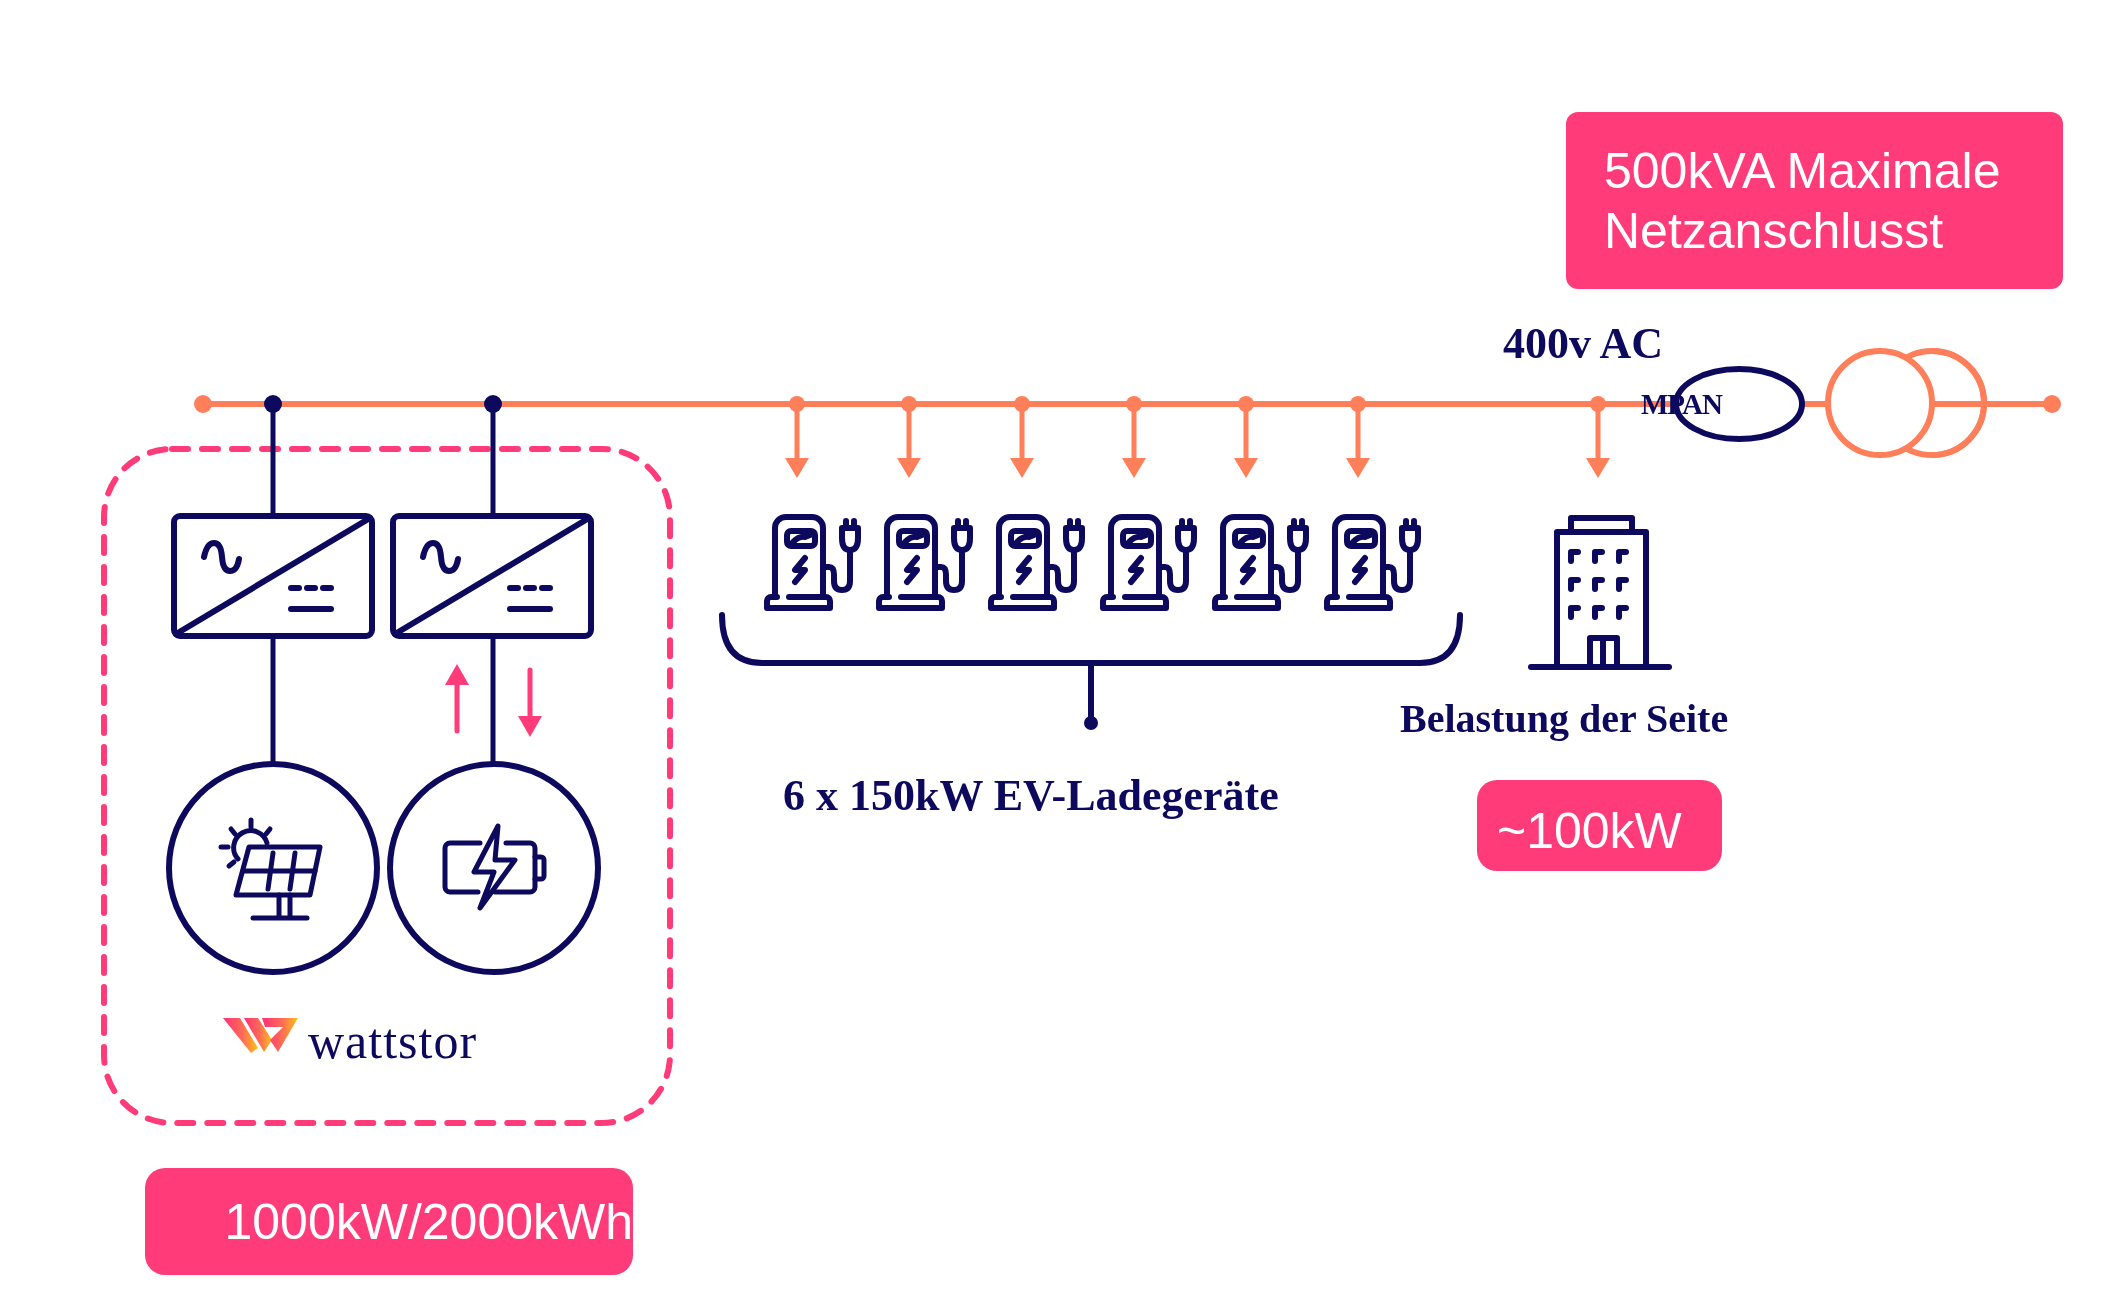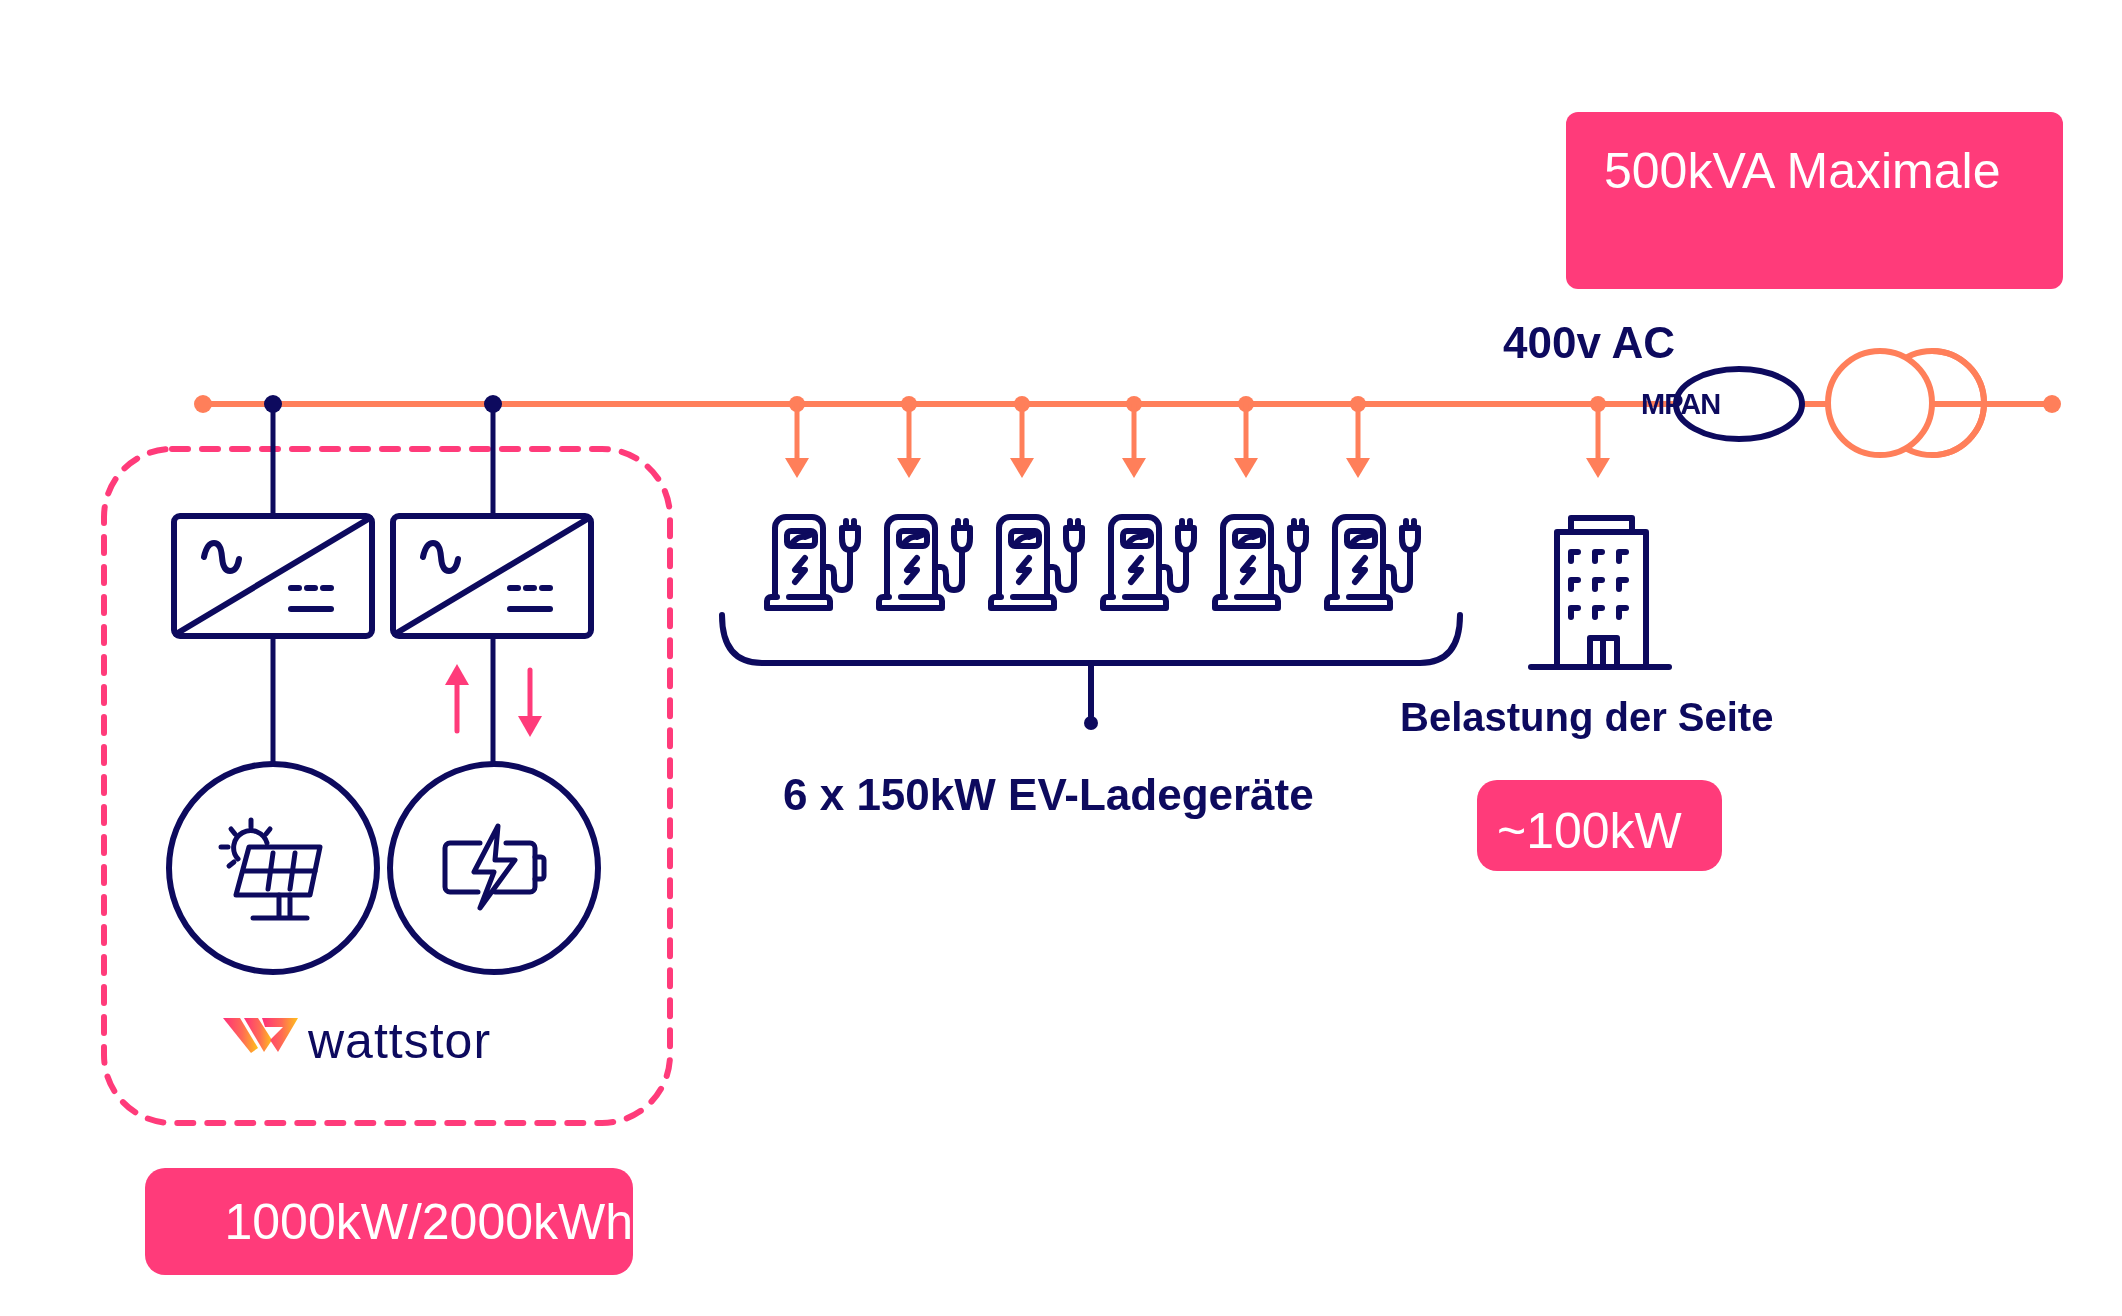--- a/index.html
+++ b/index.html
@@ -1,20 +1,20 @@
 <!DOCTYPE html>
 <html><head>
 <meta charset="utf-8">
 <style>
   html, body { margin: 0; padding: 0; background: #ffffff; }
   body { width: 2122px; height: 1316px; position: relative; overflow: hidden; font-family: "DejaVu Sans", "Liberation Sans", sans-serif; }
   #diagram { position: absolute; left: 0; top: 0; }
   .pill { position: absolute; background: #FF3B7A; border-radius: 22px; color: #ffffff; }
   .pill-text { position: absolute; white-space: nowrap; font-family: "Liberation Sans", sans-serif; color: #ffffff; }
-  .label { position: absolute; white-space: nowrap; color: #0D0A5E; font-family: Liberation Sans, sans-serif; font-weight: bold; }
+  .label { position: absolute; white-space: nowrap; color: #0D0A5E; font-family: Liberation Serif, serif; font-weight: bold; }
 </style>
 </head>
 <body>
 
 <svg id="diagram" width="2122" height="1316" viewBox="0 0 2122 1316" xmlns="http://www.w3.org/2000/svg">
   <defs>
     <linearGradient id="logoGrad" x1="0" y1="0" x2="1" y2="0">
       <stop offset="0" stop-color="#FF2F7A"></stop>
       <stop offset="0.55" stop-color="#FF6A55"></stop>
       <stop offset="1" stop-color="#FFC21A"></stop>
@@ -172,20 +172,21 @@
     <line x1="1531" y1="667" x2="1669" y2="667"></line>
     <path d="M1571 561 v-9 h7 M1595 561 v-9 h7 M1619 561 v-9 h7"></path>
     <path d="M1571 589 v-9 h7 M1595 589 v-9 h7 M1619 589 v-9 h7"></path>
     <path d="M1571 617 v-9 h7 M1595 617 v-9 h7 M1619 617 v-9 h7"></path>
     <path d="M1590 665 V638 H1617 V665 M1603 638 V665"></path>
   </g>
 </svg>
 
 <div class="pill" style="left:1566px; top:112px; width:497px; height:177px; border-radius:12px;">
   <div class="pill-text" style="left:38px; top:30px; font-size:50px;">500kVA Maximale</div>
+  <div class="pill-text" style="left:38px; top:90px; font-size:50px;">Netzanschlusst</div>
 </div>
 
 <div class="label" style="left:1503px; top:318px; font-size:44px;">400v AC</div>
 
 <div class="label" style="left:1641px; top:388px; font-size:29px; letter-spacing:-1px;">MPAN</div>
 
 <div class="label" style="left:783px; top:770px; font-size:44px;">6 x 150kW EV-Ladegeräte</div>
 
 <div class="label" style="left:1400px; top:695px; font-size:40px;">Belastung der Seite</div>
 

